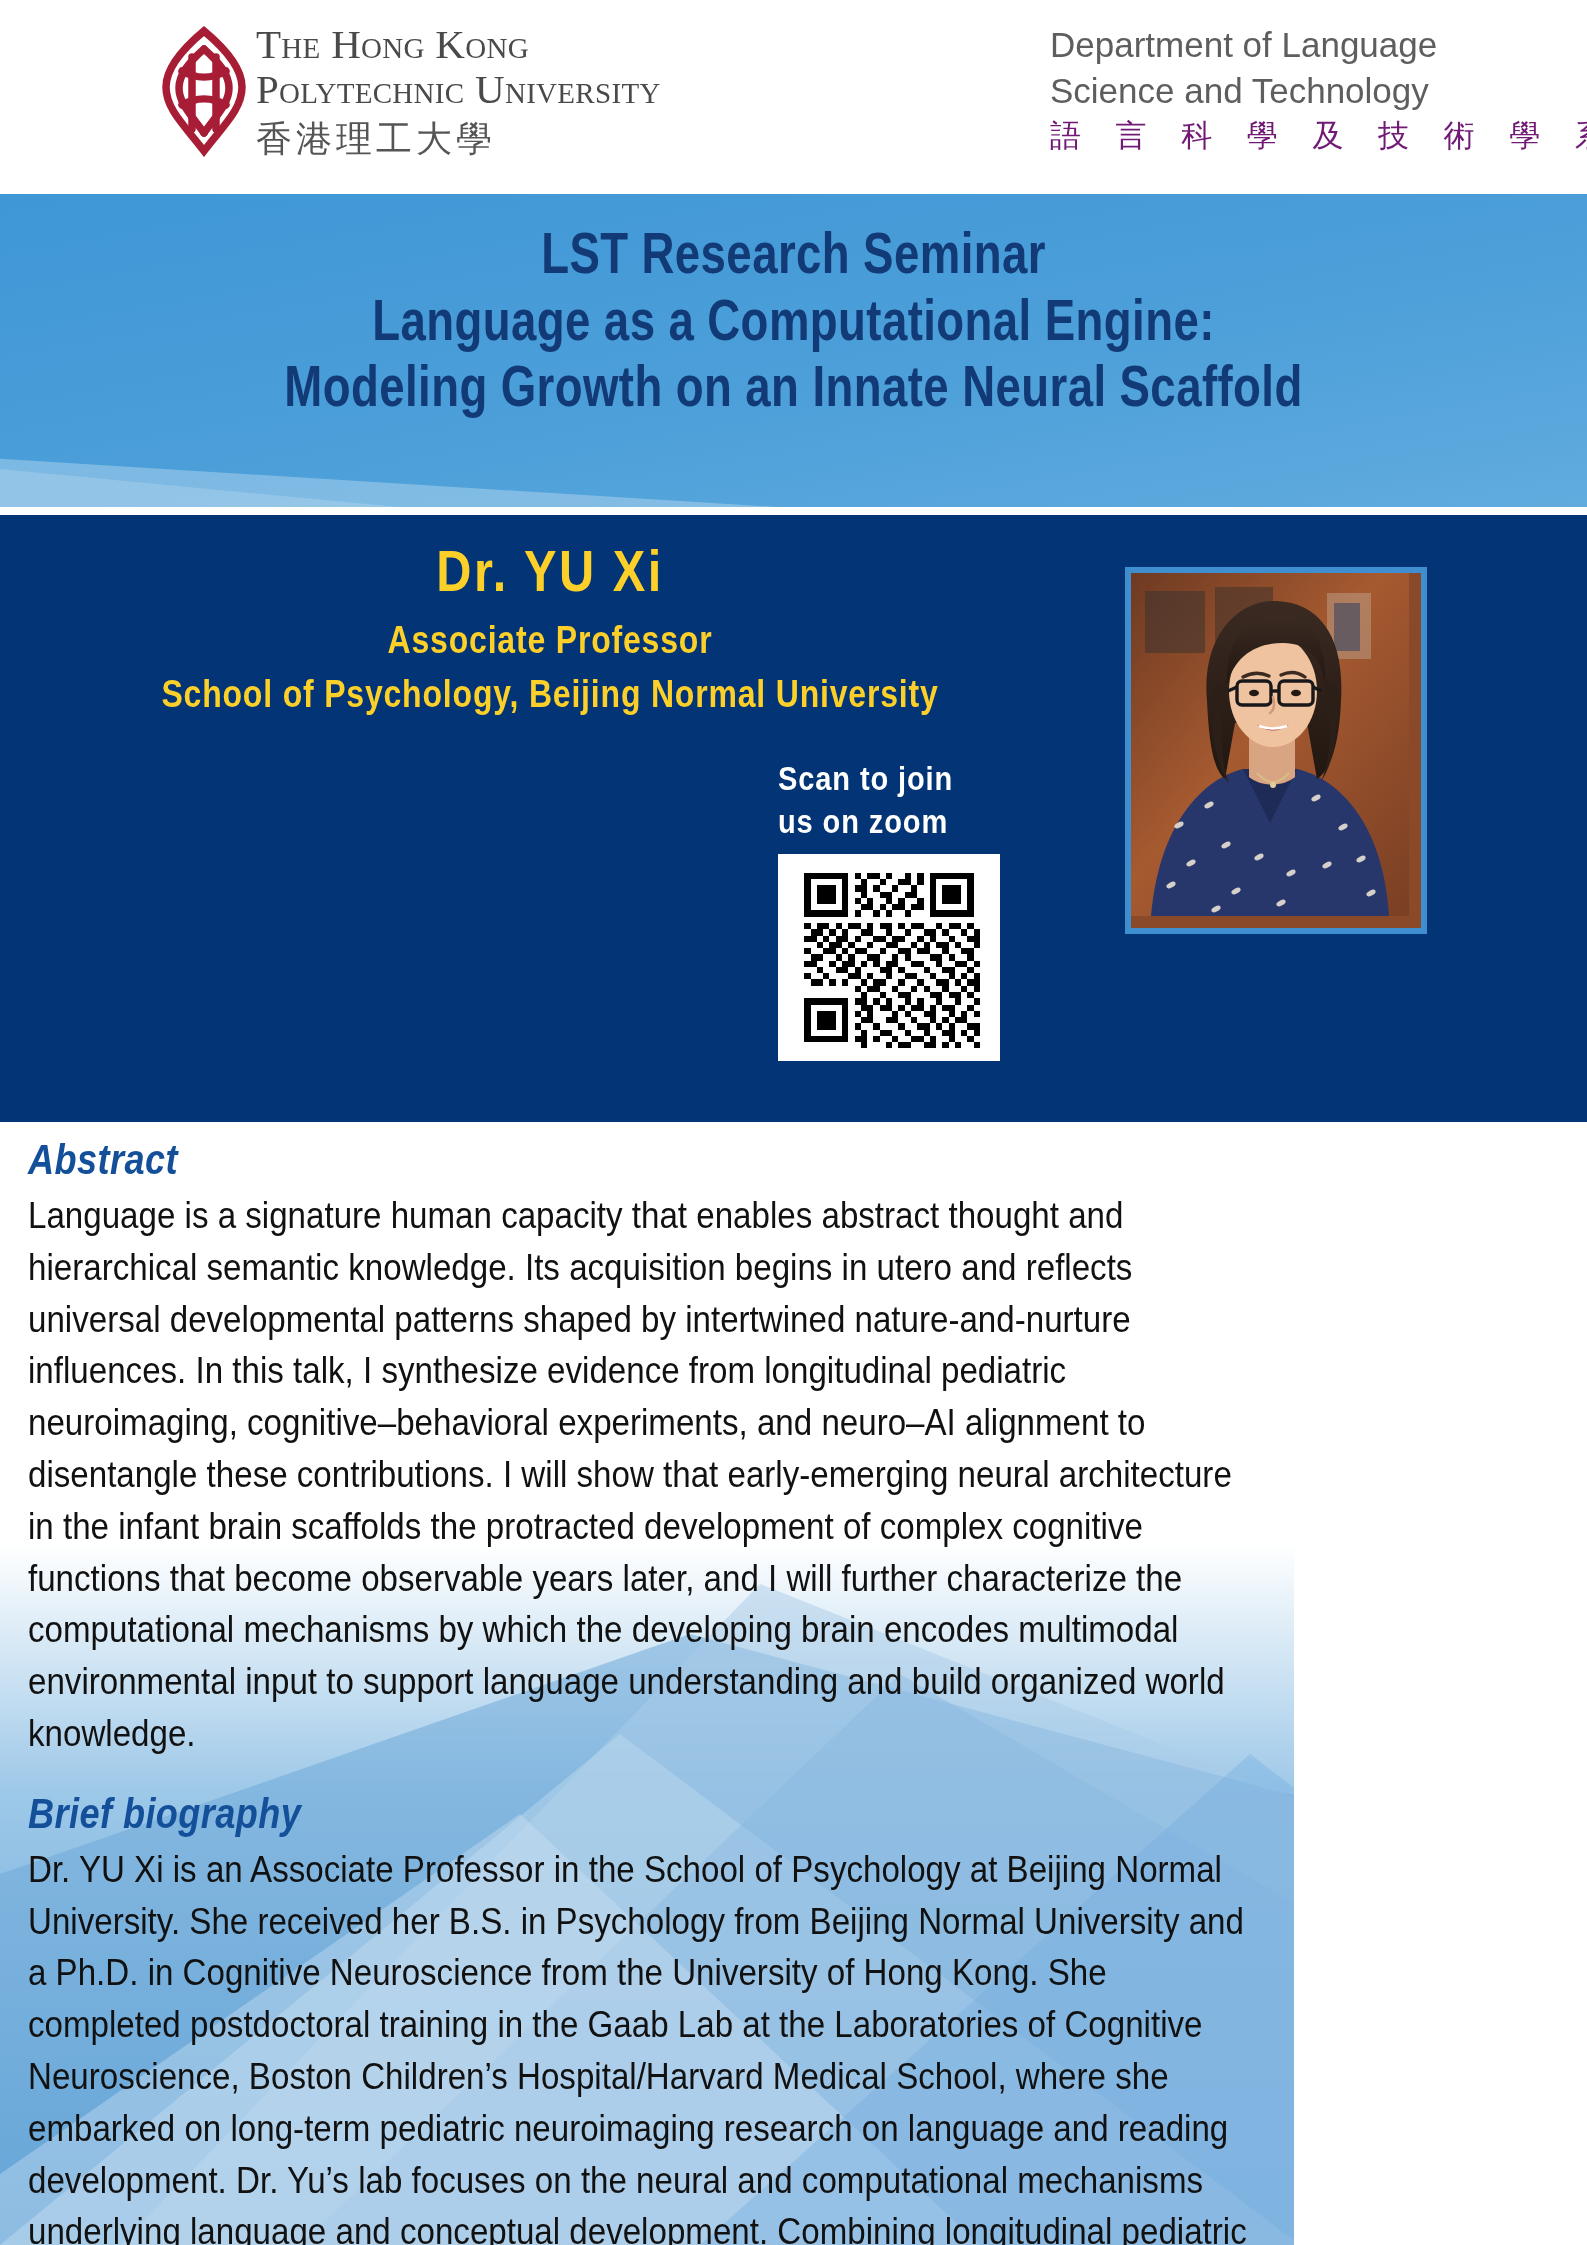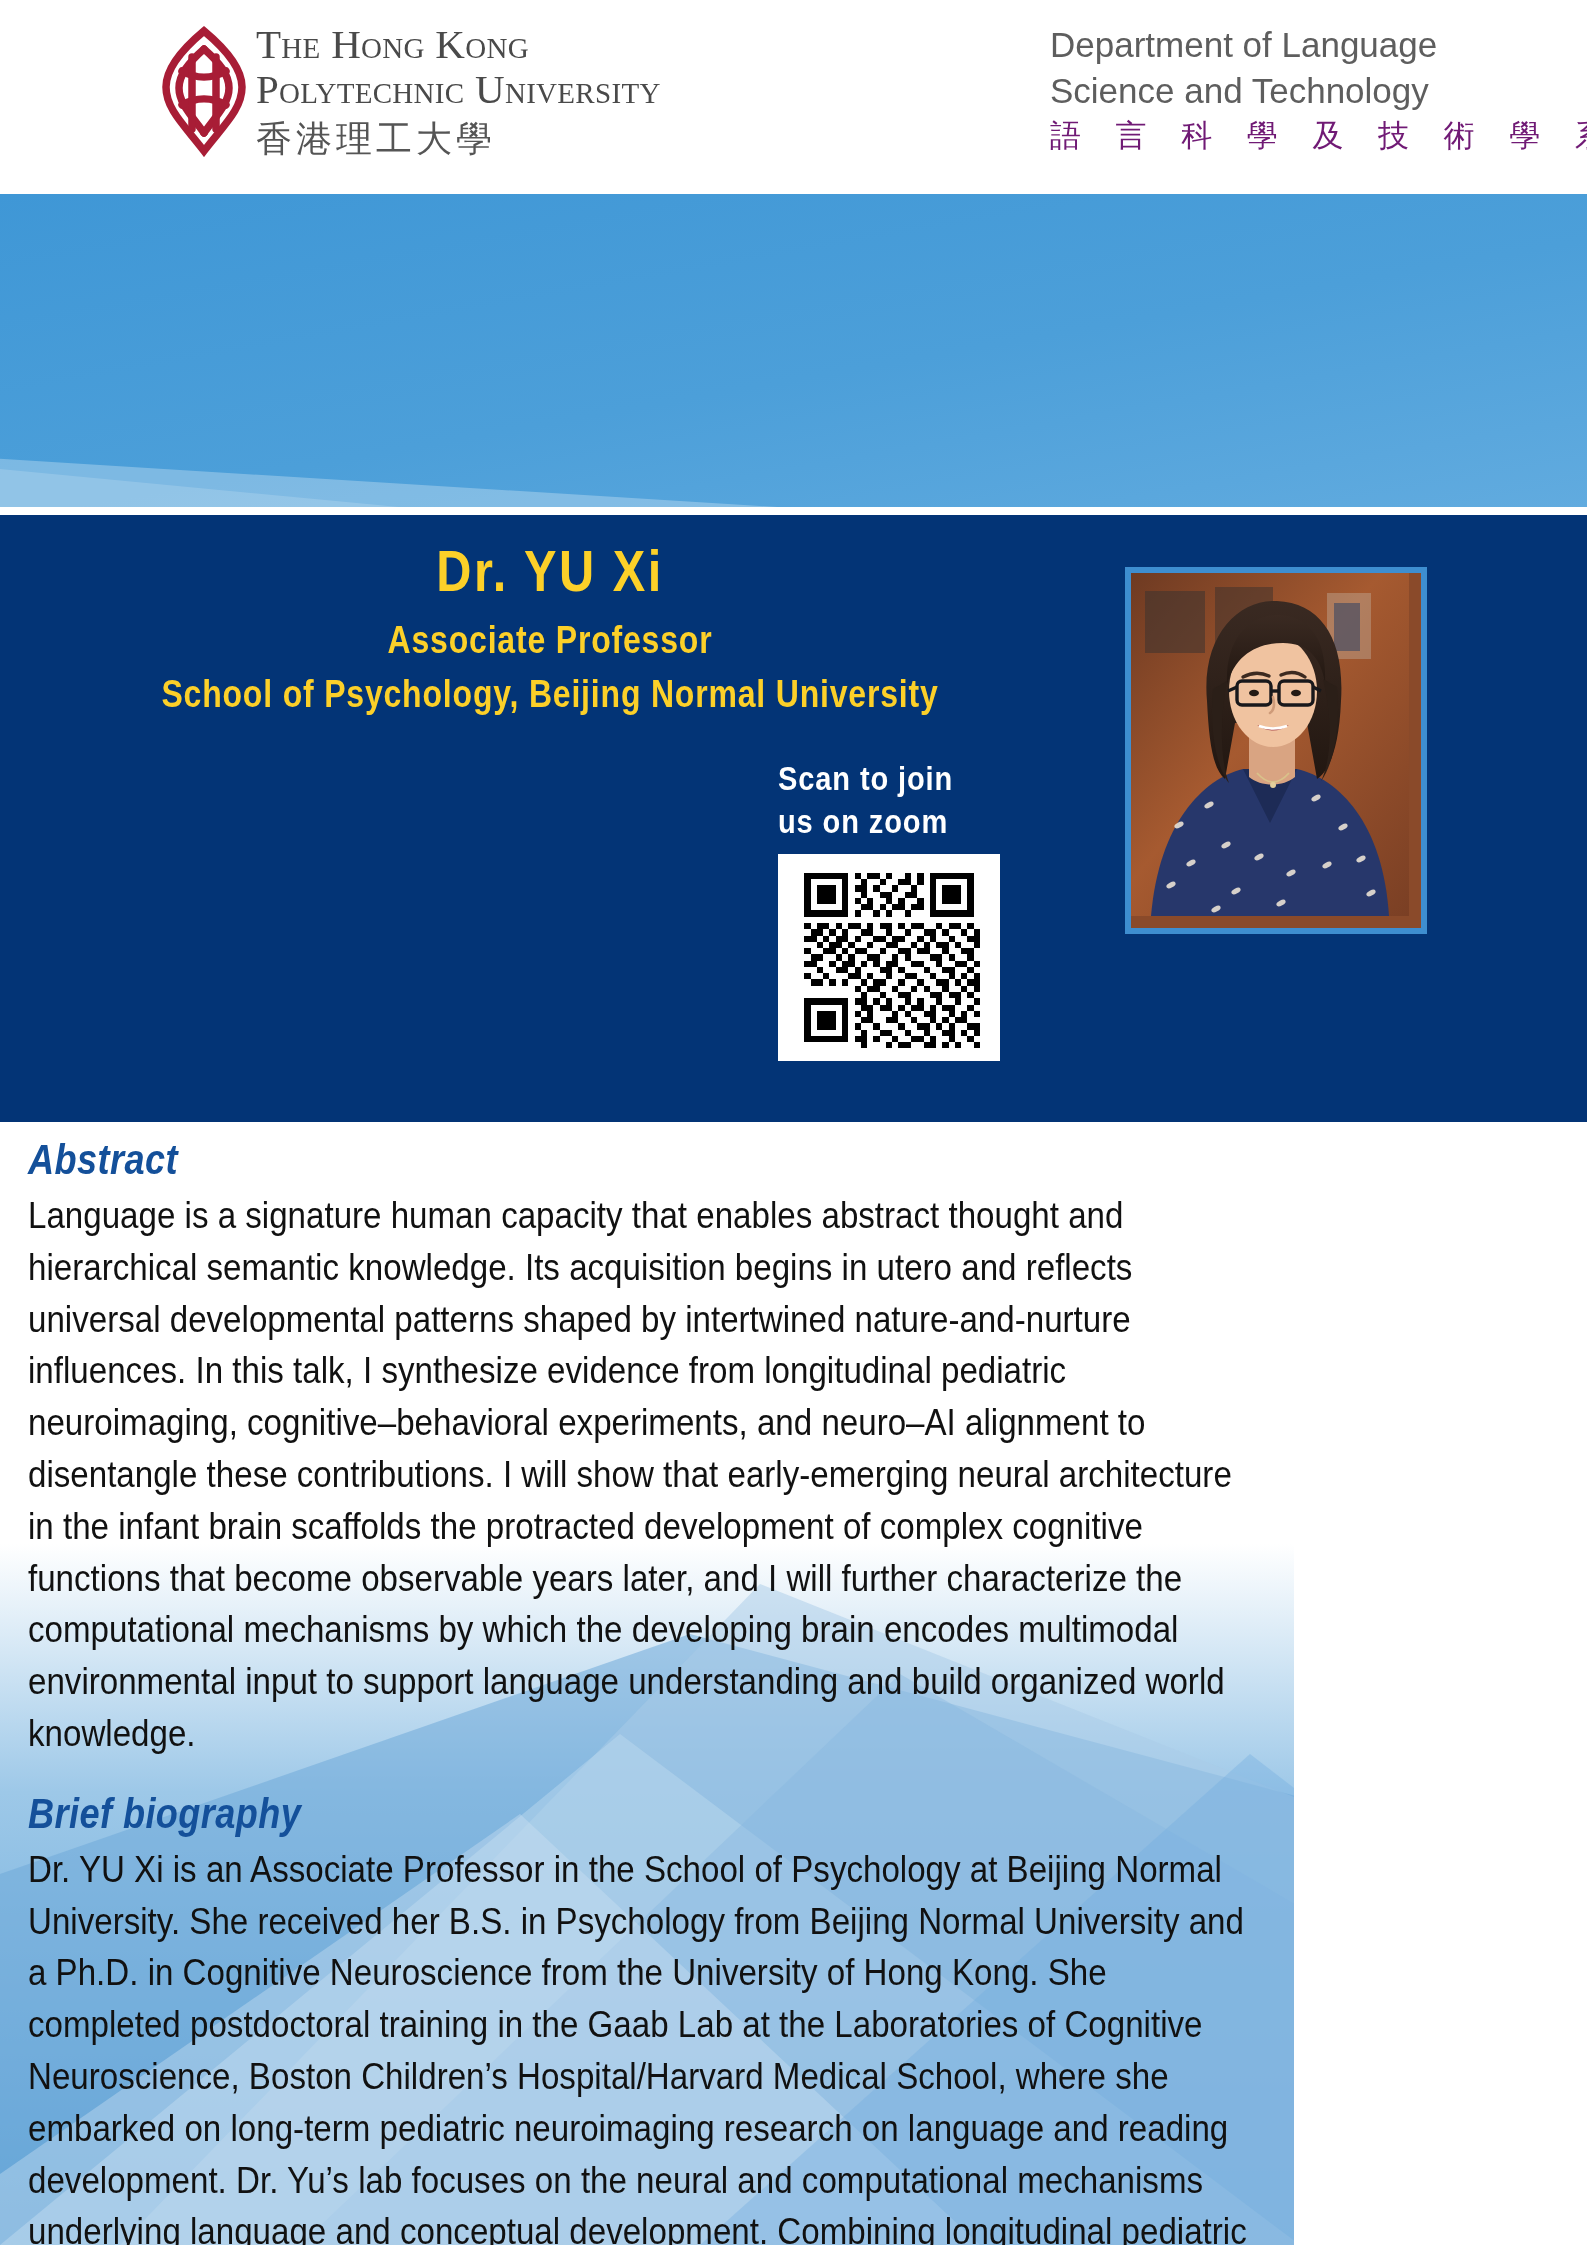--- a/index.html
+++ b/index.html
@@ -291,20 +291,25 @@
   <div class="dept-block">
     <div class="dept-en">Department of Language</div>
     <div class="dept-en">Science and Technology</div>
     <div class="dept-cn">語 言 科 學 及 技 術 學 系</div>
   </div>
 </div>
 
 <div class="title-banner">
   <div class="banner-wedge"></div>
   <div class="banner-wedge2"></div>
+  <div class="title-stack">
+    <div class="title-line">LST Research Seminar</div>
+    <div class="title-line">Language as a Computational Engine:</div>
+    <div class="title-line">Modeling Growth on an Innate Neural Scaffold</div>
+  </div>
 </div>
 
 <div class="navy-panel">
   <div class="speaker-name">Dr. YU Xi</div>
   <div class="speaker-title">Associate Professor</div>
   <div class="speaker-affil">School of Psychology, Beijing Normal University</div>
 
 </div>
 
 <div class="qr-wrap">

